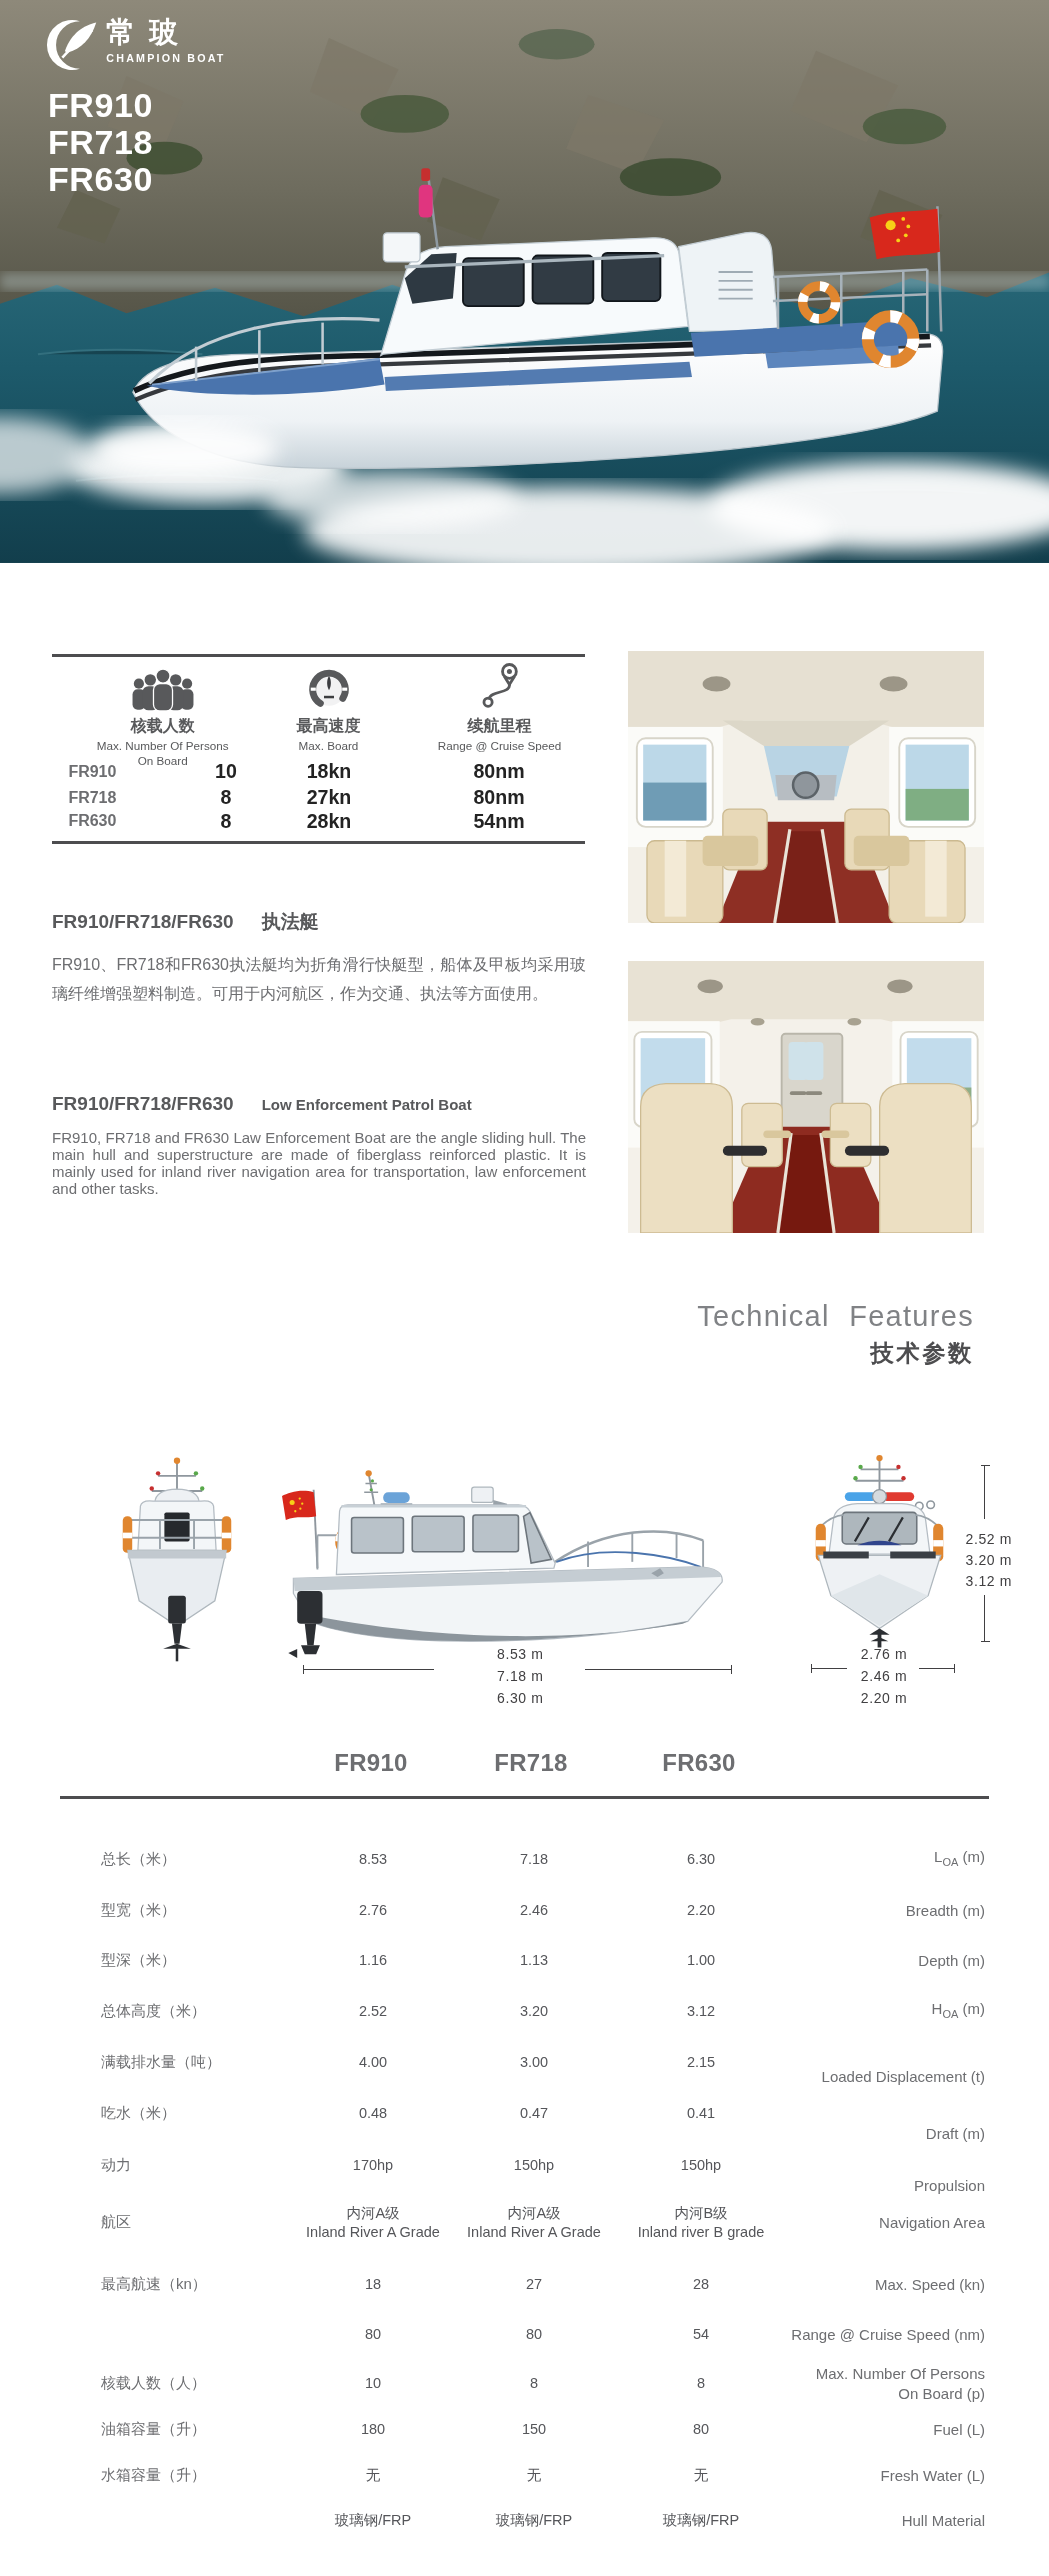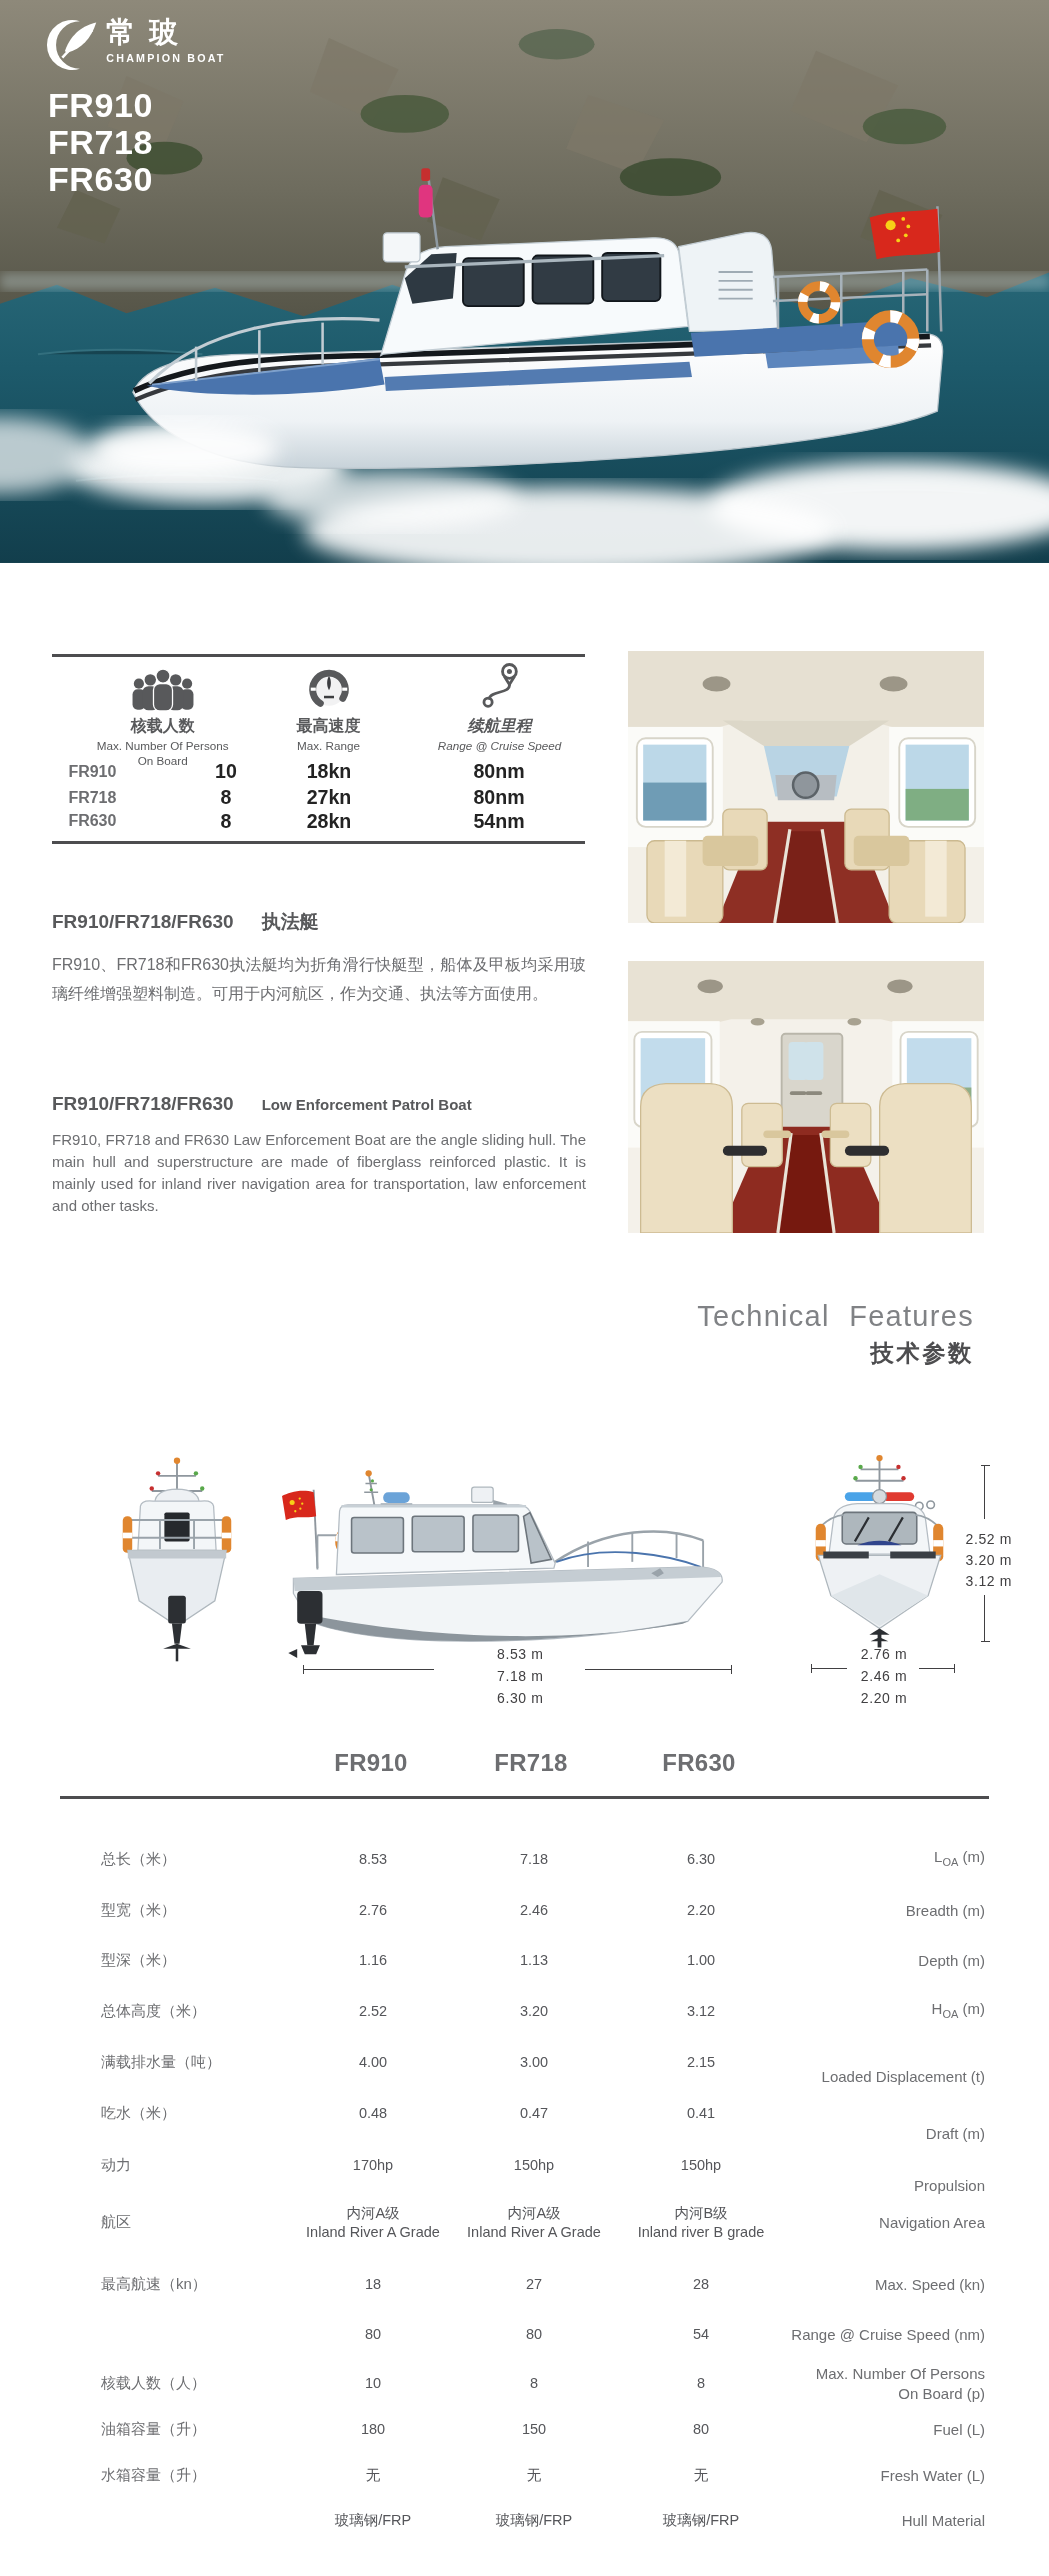--- a/index.html
+++ b/index.html
@@ -25,21 +25,21 @@
   .sum-cn{font-size:16px;font-weight:bold;color:#58595b;margin-top:5px;}
   .sum-en{font-size:11.7px;color:#58595b;line-height:15px;margin-top:1.3px;}
   .sum-model{position:absolute;font-size:16px;font-weight:bold;color:#6d6e71;}
   .sum-val{position:absolute;font-size:19.6px;font-weight:bold;color:#232323;text-align:center;width:126px;}
 
   
   .sec-title{font-size:19px;font-weight:bold;color:#58595b;white-space:nowrap;}
   .sec-title .type-cn{margin-left:28px;}
   .sec-title .type-en{margin-left:28px;font-size:15px;}
   .sec-body{font-size:16px;line-height:29px;color:#6d6e71;text-align:justify;}
-  .sec-body.en{font-size:15px;line-height:22px;}
+  .sec-body.en{font-size:15px;line-height:17px;}
 
   
   .tech-en{font-size:29px;font-weight:normal;color:#808285;letter-spacing:1.3px;word-spacing:10px;text-align:right;}
   .tech-cn{font-size:23.4px;font-weight:bold;color:#4d4d4f;letter-spacing:2.5px;text-align:right;margin-top:3.8px;}
 
   
   .dim-line-h{position:absolute;height:1.3px;background:#414042;}
   .dim-line-v{position:absolute;width:1.3px;background:#414042;}
   .dim-tick-v{position:absolute;width:1.3px;height:8.9px;background:#414042;}
   .dim-tick-h{position:absolute;width:8.9px;height:1.3px;background:#414042;}
@@ -241,23 +241,23 @@
           <svg width="44" height="43" viewBox="0 0 70 68">
             <circle cx="35" cy="34" r="26" fill="#f2f2f3"></circle>
             <circle cx="35" cy="34" r="26" fill="none" stroke="#58595b" stroke-width="11" stroke-dasharray="122 41" transform="rotate(122 35 34)" stroke-linecap="round"></circle>
             <rect x="6" y="31" width="8" height="5" fill="#ffffff"></rect>
             <rect x="56" y="31" width="8" height="5" fill="#ffffff"></rect>
             <path d="M35,12 C39,19 39,28 35,35 C31,28 31,19 35,12 Z" fill="#3c3d40"></path>
             <path d="M27,46 h16" stroke="#3c3d40" stroke-width="4"></path>
           </svg>
         </div>
         <div class="sum-cn">最高速度</div>
-        <div class="sum-en">Max. Range</div>
-      </div>
-      <div class="sum-col" style="left: 340px; top: 17.7px; font-style: italic;">
+        <div class="sum-en">Max. Board</div>
+      </div>
+      <div class="sum-col" style="left: 340px; top: 17.7px;">
         <div class="sum-icon">
           <svg width="42" height="49" viewBox="0 0 66 78">
             <circle cx="48" cy="15" r="11" fill="none" stroke="#58595b" stroke-width="4.5"></circle>
             <circle cx="48" cy="15" r="4" fill="#58595b"></circle>
             <path d="M40,23 L48,36 L56,23" fill="none" stroke="#58595b" stroke-width="4.5" stroke-linejoin="round"></path>
             <path d="M48,36 C50,50 18,46 16,58" fill="none" stroke="#58595b" stroke-width="4.5" stroke-linecap="round"></path>
             <circle cx="14" cy="64" r="6.5" fill="none" stroke="#58595b" stroke-width="4.5"></circle>
           </svg>
         </div>
         <div class="sum-cn">续航里程</div>

